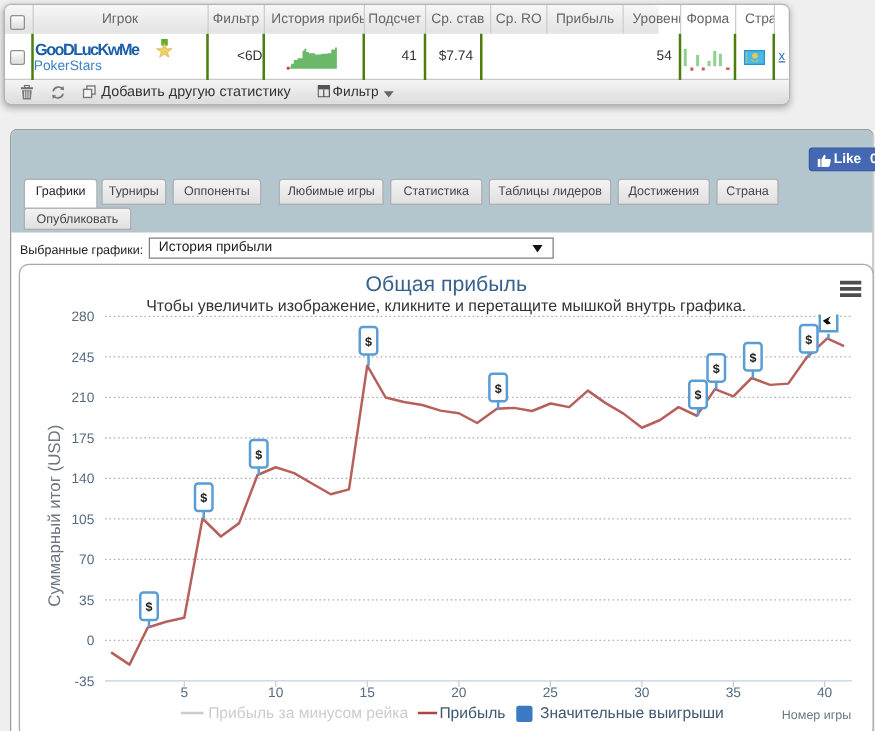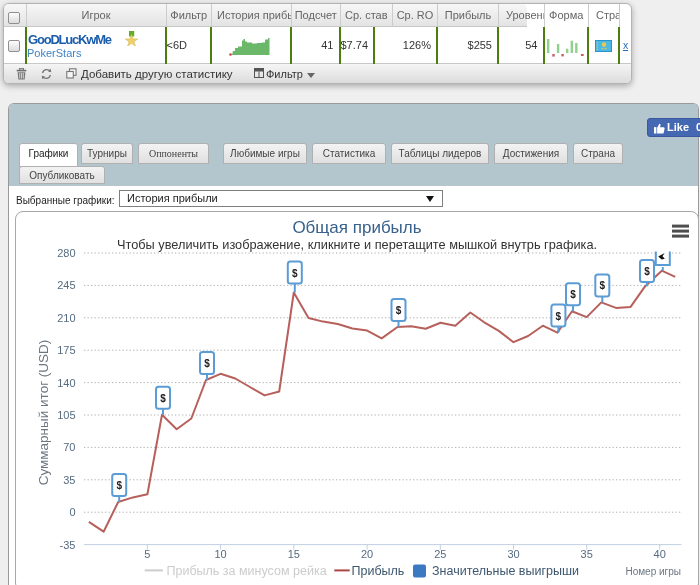--- a/index.html
+++ b/index.html
@@ -76,31 +76,29 @@
         <div class="cb" style="left:4px;top:13px;"></div>
       </div>
     <div class="dc" style="left:22.5px;width:140px;">
       <div class="abs" style="left:1.5px;top:4.5px;font-size:13px;font-weight:bold;color:#1a5dab;letter-spacing:-1.2px;">GooDLucKwMe</div>
       <div class="abs" style="left:0.5px;top:20px;font-size:11px;color:#3d83c6;">PokerStars</div>
       <svg class="abs" style="left:98px;top:4px;" width="13" height="15" viewBox="0 0 13 15">
         <rect x="4" y="0" width="5.2" height="5.5" fill="#5fae25"></rect>
         <path d="M6.5 3.2 L8.1 7.9 L12.8 7.9 L9 10.8 L10.4 15 L6.5 12.3 L2.6 15 L4 10.8 L0.2 7.9 L4.9 7.9 Z" fill="#ecd06a" stroke="#d4b14a" stroke-width="0.5"></path>
       </svg>
     </div>
-    <div class="dc" style="left:162.5px;width:45.5px;font-size:11px;color:#333;text-align:left;line-height:37px;">&lt;6D</div>
+    <div class="dc" style="left:162.5px;width:45.5px;font-size:11px;color:#333;text-align:right;line-height:37px;">&lt;6D</div>
     <div class="dc" style="left:208px;width:80px;">
       <svg class="abs" style="left:17px;top:8px;" width="45" height="22" viewBox="0 0 45 22">
         <circle cx="1.5" cy="19.5" r="1.3" fill="#cc4444"></circle>
         <path d="M3,20 L4,16 L6,16 L6,13 L9,13 L9,11.5 L13,11.5 L13,5.5 L14.5,5.5 L14.5,4 L16,4 L16,6.5 L18,6.5 L18,7.5 L23,7.5 L23,8.5 L28,8.5 L28,8 L33,8 L33,7.5 L36,7.5 L36,4.5 L39,4.5 L39,3 L40.5,3 L40.5,20 Z" fill="#6bb86b"></path>
       </svg>
     </div>
     <div class="dc num" style="left:288px;width:48.5px;">41</div>
-    <div class="dc num" style="left:336.5px;width:34px;">$7.74</div>
-    <div class="dc num" style="left:389px;width:45px;">126%</div>
-    <div class="dc num" style="left:434px;width:61px;">$255</div>
+    <div class="dc num" style="left:336.5px;width:45px;">$7.74</div>
     <div class="dc num" style="left:495px;width:45.5px;">54</div>
     <div class="dc" style="left:540.5px;width:44.5px;">
       <svg class="abs" style="left:1px;top:11px;" width="42" height="20" viewBox="0 0 42 20">
         <rect x="1" y="1" width="2.4" height="14" fill="#8ed28e"></rect>
         <rect x="6.3" y="16" width="2.4" height="2.6" fill="#c96060"></rect>
         <rect x="10.9" y="6" width="2.4" height="9" fill="#8ed28e"></rect>
         <rect x="15.4" y="16" width="2.4" height="2.4" fill="#c96060"></rect>
         <rect x="20" y="10.7" width="2.4" height="4.3" fill="#8ed28e"></rect>
         <rect x="24.6" y="2.7" width="2.4" height="12.3" fill="#8ed28e"></rect>
         <rect x="29.1" y="5" width="2.4" height="10" fill="#8ed28e"></rect>
@@ -159,21 +157,21 @@
   <div id="sechead">
     <div id="like">
       <svg class="abs" style="left:6px;top:4px;" width="11" height="11" viewBox="0 0 12 11">
         <rect x="0" y="4" width="2.6" height="7" fill="#fff"></rect>
         <path d="M3.4 11 V4.6 L5.8 0.4 q1.3 0 1.3 1.2 L6.6 4 h4 q1.2 0.2 1 1.4 l-1 4.6 q-0.3 1 -1.4 1 Z" fill="#fff"></path>
       </svg>
       Like<span style="margin-left:7px;">0</span>
     </div>
     <div class="tab on" style="left:10px;top:39px;width:59px;">Графики</div>
     <div class="tab" style="left:72px;top:39px;width:52px;">Турниры</div>
-    <div class="tab" style="left:129px;top:39px;width:71px;font-family:Liberation Serif, serif;">Оппоненты</div>
+    <div class="tab" style="left:129px;top:39px;width:71px;">Оппоненты</div>
     <div class="tab" style="left:214px;top:39px;width:84px;">Любимые игры</div>
     <div class="tab" style="left:303px;top:39px;width:74px;">Статистика</div>
     <div class="tab" style="left:382px;top:39px;width:98px;">Таблицы лидеров</div>
     <div class="tab" style="left:485px;top:39px;width:74px;">Достижения</div>
     <div class="tab" style="left:564px;top:39px;width:50px;">Страна</div>
     <div class="tab" style="left:10px;top:62px;width:86px;height:18px;line-height:17px;">Опубликовать</div>
   </div>
   <div id="sellabel">Выбранные графики:</div>
   <div id="selbox">История прибыли<span class="arr"></span></div>
 </div>

